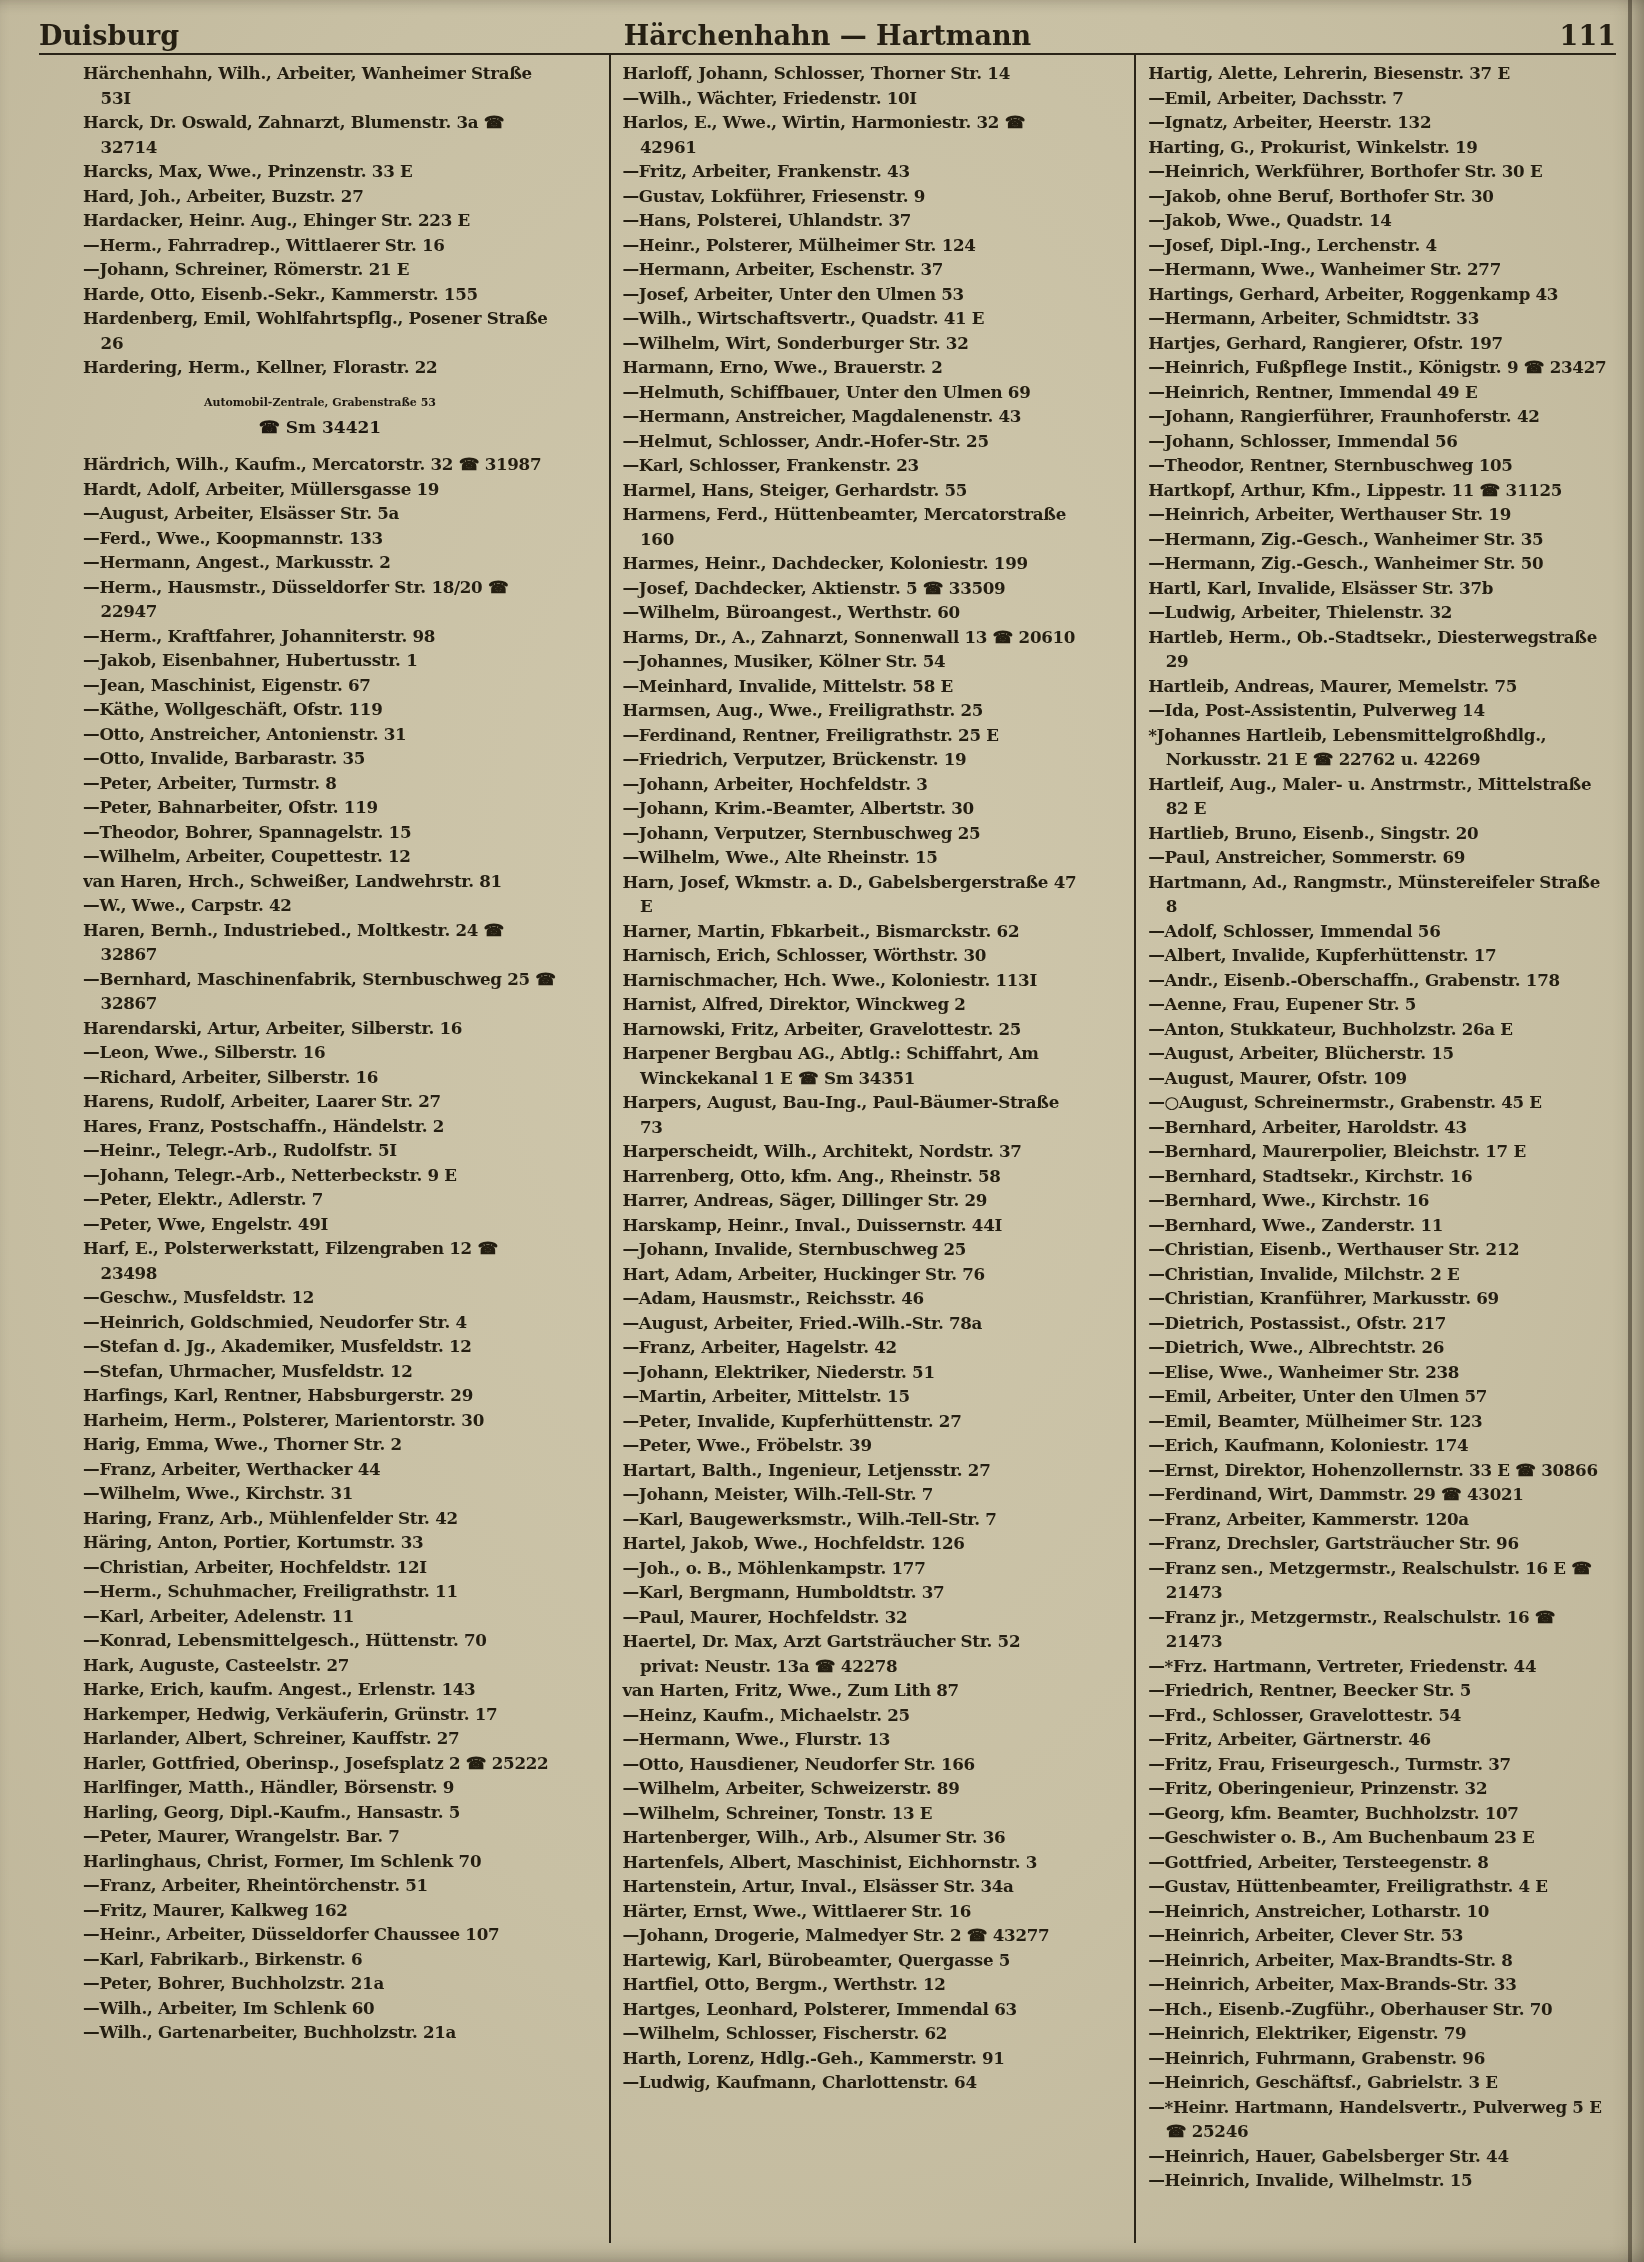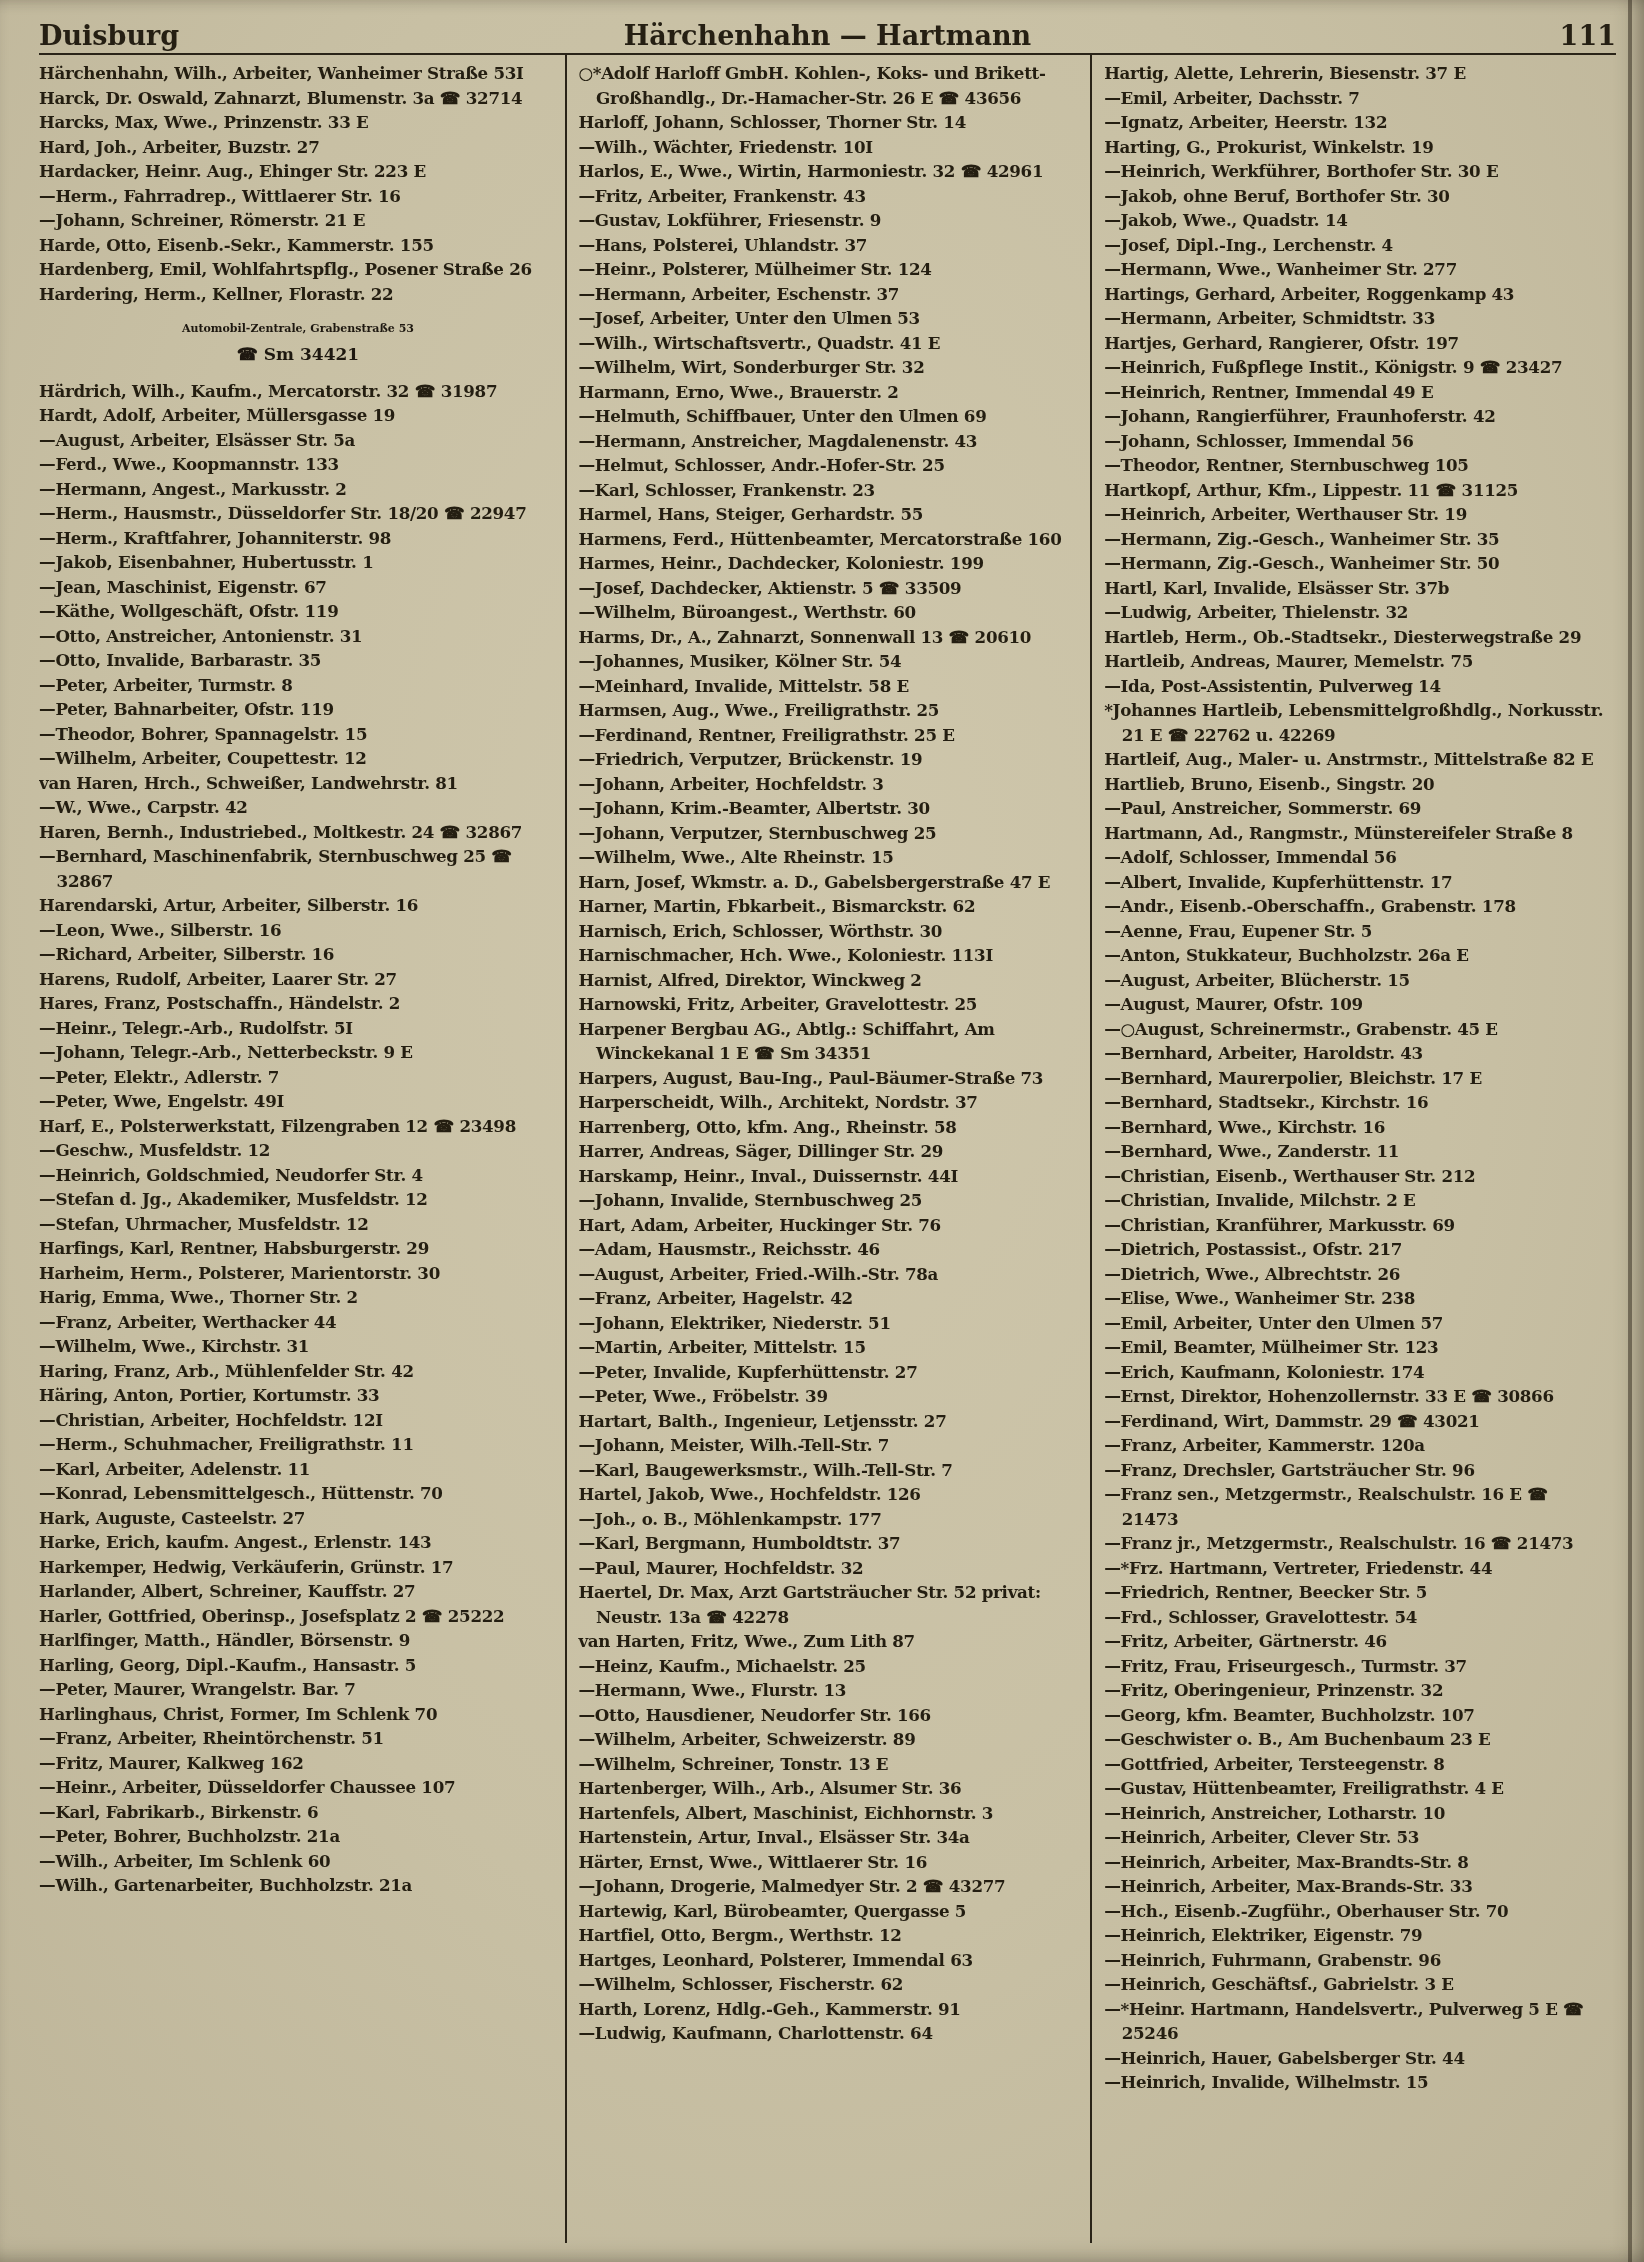--- a/index.html
+++ b/index.html
@@ -25,21 +25,21 @@
     font-family: "DejaVu Serif", serif; font-weight: 700;
     font-size: 27px; color: #251f13;
   }
   .header-left  { width: 33%; text-align: left; }
   .header-center{ width: 34%; text-align: center; }
   .header-right { width: 33%; text-align: right; }
   .columns {
     display: grid; grid-template-columns: 1fr 1fr 1fr;
     height: calc(100% - 47px);
   }
-  .column { padding: 5.9px 7.8px 0 0; overflow: hidden; }
+  .column { padding: 5.9px 7.8px 0 0; overflow: hidden; margin-left: 44px; }
   .column + .column { border-left: 2px solid #2a2418; padding-left: 11.8px; }
   .entry {
     margin: 0; padding-left: 17.6px; text-indent: -17.6px;
     font-family: "DejaVu Serif", serif; font-weight: 700;
     font-size: 16.7px; line-height: 24.5px; letter-spacing: -0.3px;
     color: #241e11;
   }
   .ad {
     text-align: center; margin: 9.8px 0 11.8px; color: #1e1810;
     font-family: "DejaVu Serif", serif;
@@ -141,21 +141,20 @@
           <p class="entry">—Heinr., Arbeiter, Düsseldorfer Chaussee 107</p>
           <p class="entry">—Karl, Fabrikarb., Birkenstr. 6</p>
           <p class="entry">—Peter, Bohrer, Buchholzstr. 21a</p>
           <p class="entry">—Wilh., Arbeiter, Im Schlenk 60</p>
           <p class="entry">—Wilh., Gartenarbeiter, Buchholzstr. 21a</p>
         </div>
     </div>
 
     <div class="column">
       <div>
-          <p class="entry">○*Adolf Harloff GmbH. Kohlen-, Koks- und Brikett-Großhandlg., Dr.-Hamacher-Str. 26 E ☎ 43656</p>
           <p class="entry">Harloff, Johann, Schlosser, Thorner Str. 14</p>
           <p class="entry">—Wilh., Wächter, Friedenstr. 10I</p>
           <p class="entry">Harlos, E., Wwe., Wirtin, Harmoniestr. 32 ☎ 42961</p>
           <p class="entry">—Fritz, Arbeiter, Frankenstr. 43</p>
           <p class="entry">—Gustav, Lokführer, Friesenstr. 9</p>
           <p class="entry">—Hans, Polsterei, Uhlandstr. 37</p>
           <p class="entry">—Heinr., Polsterer, Mülheimer Str. 124</p>
           <p class="entry">—Hermann, Arbeiter, Eschenstr. 37</p>
           <p class="entry">—Josef, Arbeiter, Unter den Ulmen 53</p>
           <p class="entry">—Wilh., Wirtschaftsvertr., Quadstr. 41 E</p>

